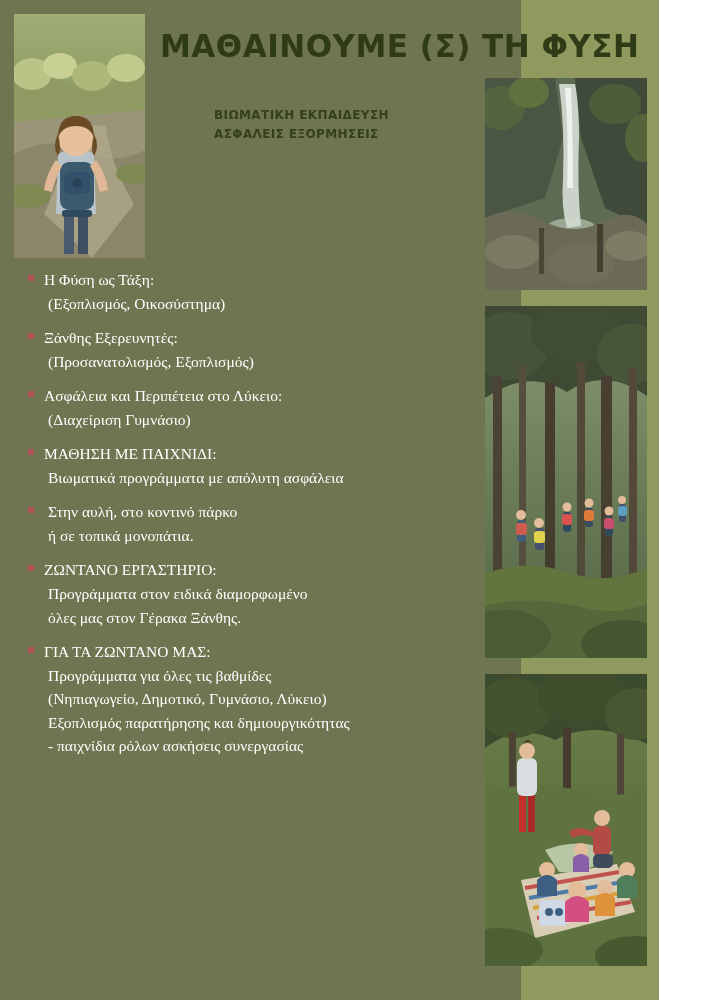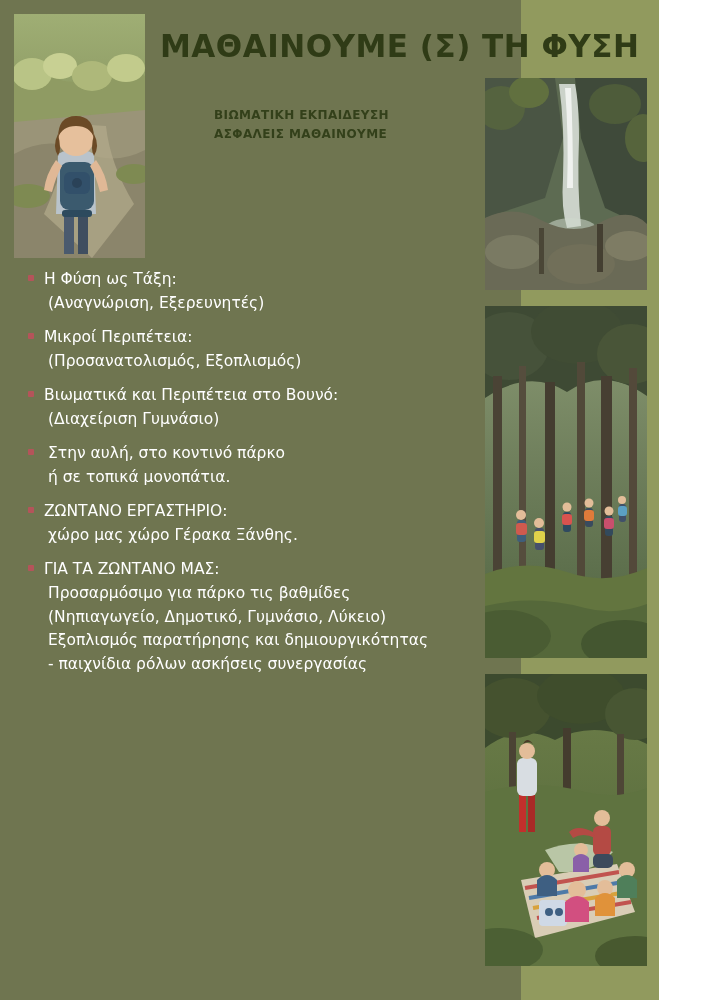--- a/index.html
+++ b/index.html
@@ -78,20 +78,21 @@
   .content {
     position: absolute;
     left: 26px;
     top: 268px;
     width: 495px;
   }
   .item {
     position: relative;
     margin-bottom: 11px;
     padding-left: 18px;
+    font-family: Liberation Serif, serif;
   }
   .item .bullet {
     position: absolute;
     left: 2px;
     top: 7px;
     width: 6px;
     height: 6px;
     background: #b4545a;
     border-radius: 1px;
   }
@@ -172,60 +173,66 @@
         <path d="M44 120 Q48 136 44 142 Q38 132 44 120 Z" fill="#6b4a26"></path>
         <path d="M80 120 Q76 136 80 142 Q86 132 80 120 Z" fill="#6b4a26"></path>
       </g>
     </svg>
   </div>
 
   <div class="title">ΜΑΘΑΙΝΟΥΜΕ  (Σ) ΤΗ  ΦΥΣΗ</div>
 
   <div class="subtitle">
     <div>ΒΙΩΜΑΤΙΚΗ ΕΚΠΑΙΔΕΥΣΗ</div>
-    <div>ΑΣΦΑΛΕΙΣ  ΜΑΘΑΙΝΟΥΜΕ</div>
+    <div>ΑΣΦΑΛΕΙΣ  ΕΞΟΡΜΗΣΕΙΣ</div>
   </div>
 
   <div class="content">
 
     <div class="item">
       <span class="bullet"></span>
       <div class="line head"> Η Φύση ως Τάξη:</div>
-      <div class="line indent">(Αναγνώριση, Εξερευνητές)</div>
-    </div>
-
-    <div class="item">
-      <span class="bullet"></span>
-      <div class="line head"> Μικροί Περιπέτεια:</div>
+      <div class="line indent">(Εξοπλισμός, Οικοσύστημα)</div>
+    </div>
+
+    <div class="item">
+      <span class="bullet"></span>
+      <div class="line head"> Ξάνθης Εξερευνητές:</div>
       <div class="line indent">(Προσανατολισμός, Εξοπλισμός)</div>
     </div>
 
     <div class="item">
       <span class="bullet"></span>
-      <div class="line head">Βιωματικά και Περιπέτεια στο Βουνό:</div>
+      <div class="line head">Ασφάλεια και Περιπέτεια στο Λύκειο:</div>
       <div class="line indent">(Διαχείριση Γυμνάσιο)</div>
     </div>
 
+    <div class="item">
+      <span class="bullet"></span>
+      <div class="line head">ΜΑΘΗΣΗ ΜΕ ΠΑΙΧΝΙΔΙ:</div>
+      <div class="line indent">Βιωματικά προγράμματα με απόλυτη ασφάλεια</div>
+    </div>
 
     <div class="item">
       <span class="bullet"></span>
       <div class="line indent">Στην αυλή, στο κοντινό πάρκο</div>
       <div class="line indent">ή σε τοπικά μονοπάτια.</div>
     </div>
 
     <div class="item">
       <span class="bullet"></span>
       <div class="line head">ΖΩΝΤΑΝΟ ΕΡΓΑΣΤΗΡΙΟ:</div>
-      <div class="line indent">χώρο μας χώρο Γέρακα Ξάνθης.</div>
+      <div class="line indent">Προγράμματα στον ειδικά διαμορφωμένο</div>
+      <div class="line indent">όλες μας στον Γέρακα Ξάνθης.</div>
     </div>
 
     <div class="item">
       <span class="bullet"></span>
       <div class="line head">ΓΙΑ ΤΑ ΖΩΝΤΑΝΟ ΜΑΣ:</div>
-      <div class="line indent">Προσαρμόσιμο για πάρκο τις βαθμίδες</div>
+      <div class="line indent">Προγράμματα για όλες τις βαθμίδες</div>
       <div class="line indent">(Νηπιαγωγείο, Δημοτικό, Γυμνάσιο, Λύκειο)</div>
       <div class="line indent">Εξοπλισμός παρατήρησης και δημιουργικότητας</div>
       <div class="line indent">- παιχνίδια ρόλων ασκήσεις συνεργασίας</div>
     </div>
 
   </div>
 
   <div class="photo photo-waterfall">
     <svg width="162" height="212" viewBox="0 0 162 212" xmlns="http://www.w3.org/2000/svg">
       <rect width="162" height="212" fill="#5d6b52"></rect>

